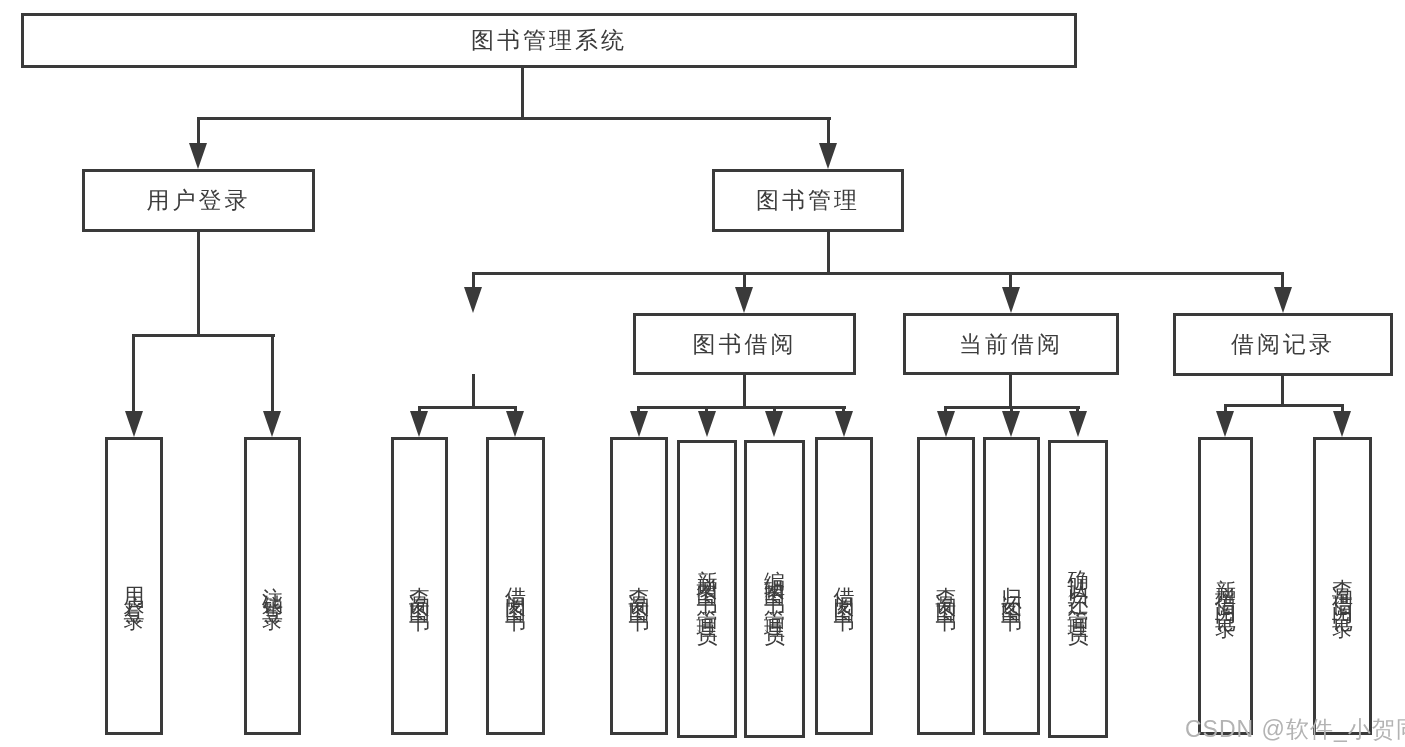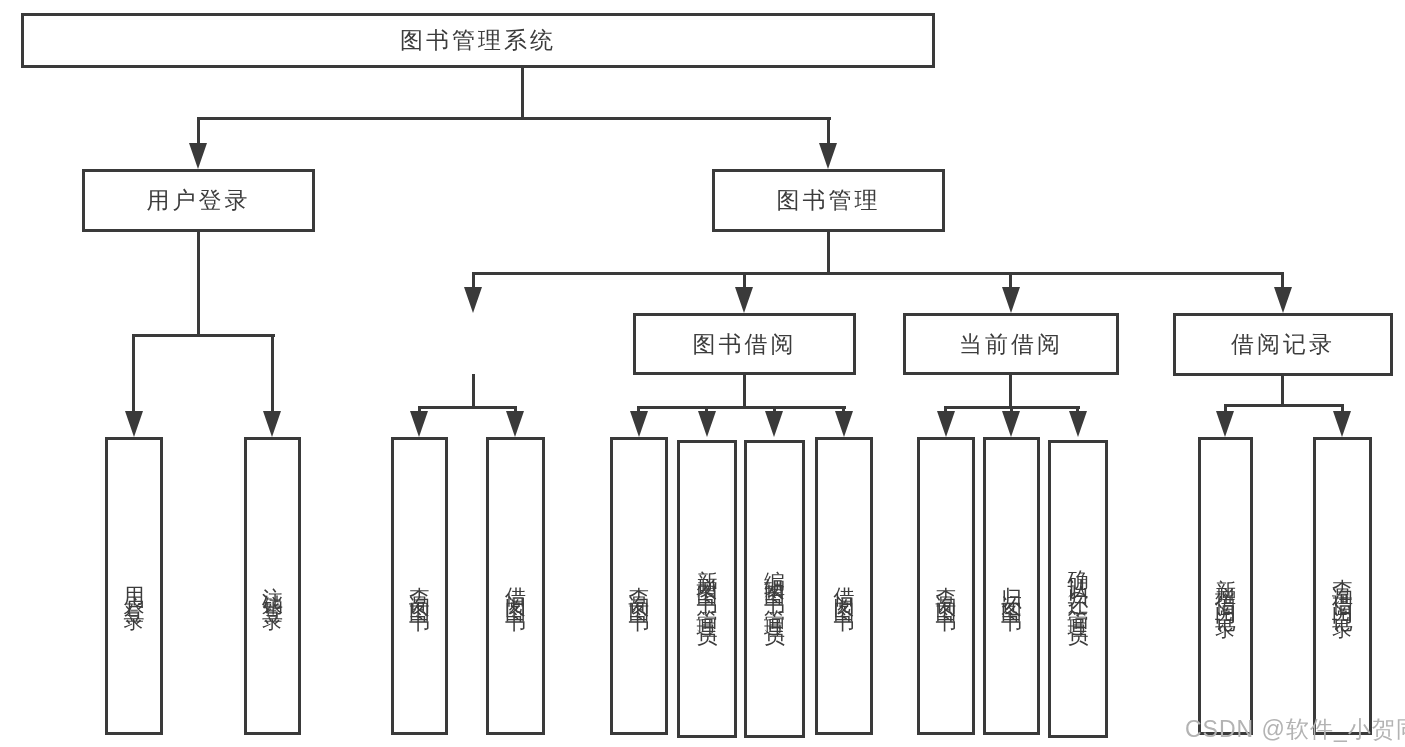--- a/index.html
+++ b/index.html
@@ -92,25 +92,25 @@
   <div class="arrow" style="left:1002px; top:411px;"></div>
   <div class="arrow" style="left:1069px; top:411px;"></div>
 
   <div class="vl" style="left:1281px; top:375px; height:32px;"></div>
   <div class="hl" style="left:1224px; top:404px; width:120px;"></div>
   <div class="vl" style="left:1224px; top:404px; height:10px;"></div>
   <div class="vl" style="left:1341px; top:404px; height:10px;"></div>
   <div class="arrow" style="left:1216px; top:411px;"></div>
   <div class="arrow" style="left:1333px; top:411px;"></div>
 
-  <div class="nbox" style="left:21px; top:13px; width:914px; height:55px;">图书管理系统</div>
+  <div class="nbox" style="left:21px; top:13px; width:1056px; height:55px;">图书管理系统</div>
 
   <div class="nbox" style="left:82px; top:169px; width:233px; height:63px;">用户登录</div>
 
-  <div class="nbox" style="left:712px; top:169px; width:233px; height:63px;">图书管理</div>
+  <div class="nbox" style="left:712px; top:169px; width:192px; height:63px;">图书管理</div>
 
 
   <div class="nbox" style="left:633px; top:313px; width:223px; height:62px;">图书借阅</div>
 
   <div class="nbox" style="left:903px; top:313px; width:216px; height:62px;">当前借阅</div>
 
   <div class="nbox" style="left:1173px; top:313px; width:220px; height:63px;">借阅记录</div>
 
   <div class="leaf" style="left:105px; width:58px;">用户登录</div>
   <div class="leaf" style="left:244px; width:57px;">注销登录</div>

